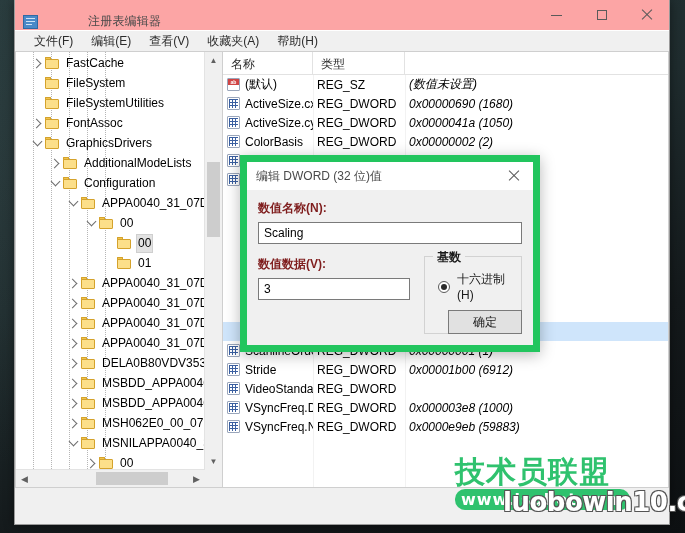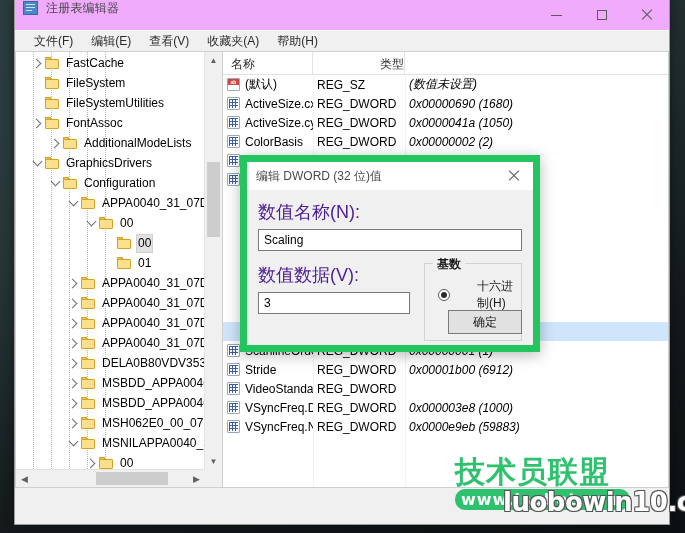--- a/index.html
+++ b/index.html
@@ -21,22 +21,22 @@
   }
   
   #regwin{
     position:absolute;left:14px;top:0;width:656px;height:525px;
     background:#f0f0f0;border:1px solid #9a9a9a;border-top:none;
     box-shadow:0 0 10px rgba(0,0,0,.45);
     box-sizing:border-box;
   }
   
   #titlebar{
-    height:30px;background:#f0abfc;display:flex;align-items:flex-start;
-    border-bottom:1px solid #ffffff;position:relative;
+    height:30px;background:#fca5a5;display:flex;align-items:flex-end;
+    border-bottom:1px solid #ffffff;position:relative;gap:42px;
   }
   #appicon{
     width:16px;height:16px;margin-left:8px;margin-right:7px;position:relative;flex:none;
   }
   #appicon .ic-bg{position:absolute;left:0;top:1px;width:15px;height:14px;background:#4a89c8;border:1px solid #2f6aa5;box-sizing:border-box;}
   #appicon .ic-ln{position:absolute;background:#cfe3f5;}
   #apptitle{font-size:12px;color:#4a4a4a;letter-spacing:.2px;}
   #wbtns{position:absolute;right:0;top:0;height:30px;display:flex;}
   .wbtn{width:45px;height:30px;display:flex;align-items:center;justify-content:center;color:#5a5a5a;font-size:13px;}
   .glyph-min{display:block;width:11px;height:1px;background:#5a5a5a;}
@@ -76,21 +76,21 @@
   .vscroll .thumb{position:absolute;left:2px;width:13px;background:#cdcdcd;}
   .hscroll{position:absolute;left:0;right:17px;bottom:0;height:17px;background:#f0f0f0;border-top:1px solid #e3e3e3;}
   .hscroll .arrow{position:absolute;top:0;width:17px;height:17px;display:flex;align-items:center;justify-content:center;color:#606060;font-size:9px;}
   .hscroll .thumb{position:absolute;top:2px;height:13px;background:#cdcdcd;}
   .corner{position:absolute;right:0;bottom:0;width:17px;height:17px;background:#f0f0f0;}
   
   #listpane{flex:1;background:#ffffff;border:1px solid #cfcfcf;box-sizing:border-box;position:relative;overflow:hidden;}
   #lheader{height:22px;display:flex;background:#ffffff;border-bottom:1px solid #e2e2e2;}
   .lh{font-size:12px;color:#2b2b2b;padding:4px 0 0 8px;box-sizing:border-box;border-right:1px solid #e2e2e2;}
   .lh.c1{width:90px;}
-  .lh.c2{width:92px;text-align:right;}
+  .lh.c2{width:92px;}
   .lh.c3{flex:1;border-right:none;}
   #lrows{position:absolute;left:0;top:23px;right:0;bottom:0;}
   .lrow{height:19px;display:flex;align-items:center;position:relative;}
   .lrow.selrow{background:#cfe5fb;}
   .lcell{font-size:12px;color:#000;white-space:nowrap;overflow:hidden;box-sizing:border-box;}
   .lcell.c1{width:90px;padding-left:4px;display:flex;align-items:center;}
   .lcell.c2{width:92px;padding-left:4px;}
   .lcell.c3{flex:1;padding-left:4px;font-style:italic;}
   .vicon{width:13px;height:13px;margin-right:5px;flex:none;position:relative;
     border:1px solid #9aa6bb;background:#fff;box-sizing:border-box;border-radius:1px;}
@@ -110,32 +110,32 @@
   
   #dialog{
     position:absolute;left:225px;top:155px;width:300px;height:197px;
     background:#f0f0f0;border:7px solid #22c55e;
     box-shadow:0 3px 14px rgba(0,0,0,.28);box-sizing:border-box;z-index:30;
   }
   #dlgtitle{height:28px;background:#ffffff;display:flex;align-items:center;position:relative;}
   #dlgtitle .t{font-size:12px;color:#4a4a4a;margin-left:9px;}
   #dlgclose{position:absolute;right:0;top:0;width:38px;height:28px;display:flex;align-items:center;justify-content:center;}
   #dlgbody{padding:10px 11px 0 11px;}
-  .dlabel{font-size:18px;color:#4c1d95;margin-bottom:5px;font-weight:normal;}
+  .dlabel{font-size:12px;color:#7f1d1d;margin-bottom:5px;font-weight:bold;}
   .dinput{
     width:100%;height:22px;background:#fff;border:1px solid #7a7a7a;box-sizing:border-box;
     font-size:12px;color:#000;padding:2px 5px;font-family:"Liberation Sans",sans-serif;
   }
   #row2{display:flex;margin-top:12px;gap:14px;}
   #datacol{width:152px;}
   #radixbox{
     flex:1;border:1px solid #d2d2d2;position:relative;padding:14px 0 10px 13px;box-sizing:border-box;height:78px;
   }
   #radixlegend{position:absolute;left:8px;top:-8px;background:#f0f0f0;padding:0 4px;font-size:12px;color:#1a1a1a;font-weight:bold;}
-  .radio{display:flex;align-items:center;margin-bottom:11px;gap:20px;}
+  .radio{display:flex;align-items:center;margin-bottom:11px;}
   .radio .dot{width:12px;height:12px;border:1px solid #5a5a5a;border-radius:50%;background:#fff;margin-right:7px;flex:none;position:relative;box-sizing:border-box;}
   .radio.on .dot:after{content:"";position:absolute;left:2px;top:2px;width:6px;height:6px;border-radius:50%;background:#2b2b2b;}
   .radio .rl{font-size:12px;color:#1a1a1a;}
   #dlgbtns{position:absolute;right:11px;bottom:11px;display:flex;gap:11px;align-items:center;}
   .dbtn{
     width:74px;height:24px;background:#e1e1e1;border:1px solid #adadad;
     font-size:12px;color:#1a1a1a;display:flex;align-items:center;justify-content:center;
     box-sizing:border-box;font-family:"Liberation Sans",sans-serif;
   }
   .dbtn.default{border-color:#7a7a7a;}
@@ -231,40 +231,40 @@
               <div class="exp">
                 <span class="chev"></span>
               </div>
               <div class="folder">
                 <div class="tab"></div>
                 <div class="body"></div>
               </div>
               <span class="tlabel">FontAssoc</span>
             </div>
             <div class="trow">
+              <div style="width: 14px; flex: 0 0 auto;"></div>
+              <div class="exp">
+                <span class="chev open"></span>
+              </div>
+              <div class="folder">
+                <div class="tab"></div>
+                <div class="body"></div>
+              </div>
+              <span class="tlabel">GraphicsDrivers</span>
+            </div>
+            <div class="trow">
               <div style="width: 32px; flex: 0 0 auto;"></div>
               <div class="exp">
                 <span class="chev"></span>
               </div>
               <div class="folder">
                 <div class="tab"></div>
                 <div class="body"></div>
               </div>
               <span class="tlabel">AdditionalModeLists</span>
-            </div>
-            <div class="trow">
-              <div style="width: 14px; flex: 0 0 auto;"></div>
-              <div class="exp">
-                <span class="chev open"></span>
-              </div>
-              <div class="folder">
-                <div class="tab"></div>
-                <div class="body"></div>
-              </div>
-              <span class="tlabel">GraphicsDrivers</span>
             </div>
             <div class="trow">
               <div style="width: 32px; flex: 0 0 auto;"></div>
               <div class="exp">
                 <span class="chev open"></span>
               </div>
               <div class="folder">
                 <div class="tab"></div>
                 <div class="body"></div>
               </div>

